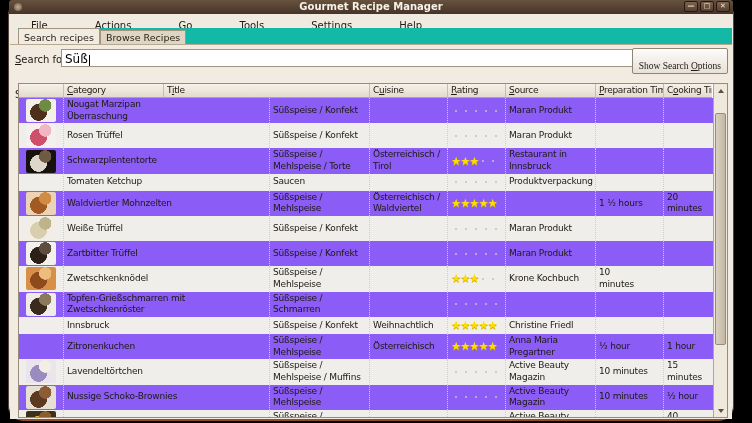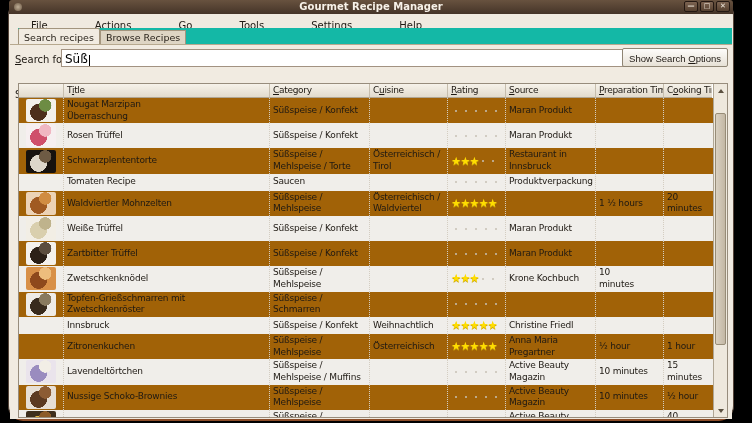--- a/index.html
+++ b/index.html
@@ -30,35 +30,35 @@
        vertical-align:top;color:#2a241c;box-sizing:border-box;height:14px;}
   .tab.active{background:#f1ebe1;margin-top:0;height:16px;padding-top:3px;border-radius:2px 2px 0 0;z-index:2;}
   
   .panel{position:absolute;top:44px;left:1px;right:1px;bottom:0;background:#f1ebe1;border-top:1px solid #b7a98f;}
   .search-row{position:absolute;top:3px;left:5px;right:2px;height:20px;}
   .lbl{font-size:10px;line-height:18px;color:#1e1913;}
   .entry{position:absolute;left:46px;top:1px;width:588px;height:16px;background:#fff;
          border:1px solid #a29281;display:flex;align-items:flex-end;padding:0 3px;box-sizing:content-box;
          font-size:12px;color:#000;}
   .caret{width:1px;height:11px;background:#000;margin-left:1px;}
-  .btn{position:absolute;right:2px;top:0;height:19px;font-size:9.5px;padding:4px 6px;
+  .btn{position:absolute;right:2px;top:0;height:19px;font-size:9.5px;padding:12px 6px;
        background:linear-gradient(#fdfcfa,#e7e1d6);border:1px solid #8f8574;border-radius:2px;
-       color:#1e1913;font-family:Liberation Sans, sans-serif;}
+       color:#1e1913;font-family:Liberation Serif, serif;}
   .results-row{position:absolute;top:38px;left:5px;right:9px;height:14px;}
   .count{float:right;font-style:italic;font-size:9.5px;color:#1e1913;}
   
   .treeview{position:absolute;top:38px;left:8px;width:710px;bottom:1px;border:1px solid #978c7c;
             overflow:hidden;background:#fff;box-sizing:border-box;}
   .thead{position:absolute;top:0;left:0;right:14px;height:14px;display:flex;}
   .hcell{flex:none;box-sizing:border-box;background:linear-gradient(#f6f2ea,#e2dbcd);
          border-right:1px solid #c6bdac;border-bottom:1px solid #b0a694;font-size:9px;
          line-height:13px;padding:0 3px;white-space:nowrap;overflow:hidden;color:#1e1913;
          letter-spacing:-0.3px;}
   .tbody{position:absolute;top:14px;left:0;right:14px;bottom:0;overflow:hidden;}
-  .trow{display:flex;min-height:17px;background:#a16207;}
+  .trow{display:flex;min-height:17px;background:#8b5cf6;}
   .trow:nth-child(even){background:#f0eeea;}
   .cell{flex:none;box-sizing:border-box;padding:1px 3px;border-right:1px dotted #d4cdc1;
         display:flex;align-items:center;font-size:9px;letter-spacing:-0.2px;color:#1e1913;overflow:hidden;}
   .cell span{white-space:pre-line;line-height:1.3;}
   .col-thumb{width:45px;justify-content:center;}
   .col-title{width:206px;}
   .col-category{width:100px;}
   .col-cuisine{width:78px;}
   .col-rating{width:58px;}
   .col-source{width:90px;}
@@ -121,22 +121,22 @@
     </div>
 
     <div class="results-row">
       <span class="count">23 recipes</span>
       <span class="lbl">Search Resu<u>l</u>ts</span>
     </div>
 
     <div class="treeview">
       <div class="thead" id="thead">
           <div class="hcell col-thumb"></div>
+          <div class="hcell col-category"><u>C</u>ategory</div>
           <div class="hcell col-title">T<u>i</u>tle</div>
-          <div class="hcell col-category"><u>C</u>ategory</div>
           <div class="hcell col-cuisine">C<u>u</u>isine</div>
           <div class="hcell col-rating"><u>R</u>ating</div>
           <div class="hcell col-source"><u>S</u>ource</div>
           <div class="hcell col-prep"><u>P</u>reparation Time</div>
           <div class="hcell col-cook">C<u>o</u>oking Time</div>
         </div>
       <div class="tbody" id="tbody">
           <div class="trow">
             <div class="cell col-thumb">
               <div class="timg" style="background: radial-gradient(circle at 64% 28%, rgb(109, 140, 67) 0px, rgb(109, 140, 67) 24%, rgba(0, 0, 0, 0) 25%), radial-gradient(circle at 42% 58%, rgb(77, 47, 27) 0px, rgb(77, 47, 27) 38%, rgba(0, 0, 0, 0) 39%), rgb(243, 240, 234);"></div>
@@ -213,21 +213,21 @@
             <div class="cell col-prep">
               <span></span>
             </div>
             <div class="cell col-cook">
               <span></span>
             </div>
           </div>
           <div class="trow">
             <div class="cell col-thumb"></div>
             <div class="cell col-title">
-              <span>Tomaten Recipe</span>
+              <span>Tomaten Ketchup</span>
             </div>
             <div class="cell col-category">
               <span>Saucen</span>
             </div>
             <div class="cell col-cuisine">
               <span></span>
             </div>
             <div class="cell col-rating">
               <span class="rating"><span class="dot"></span><span class="dot"></span><span class="dot"></span><span class="dot"></span><span class="dot"></span></span>
             </div>

